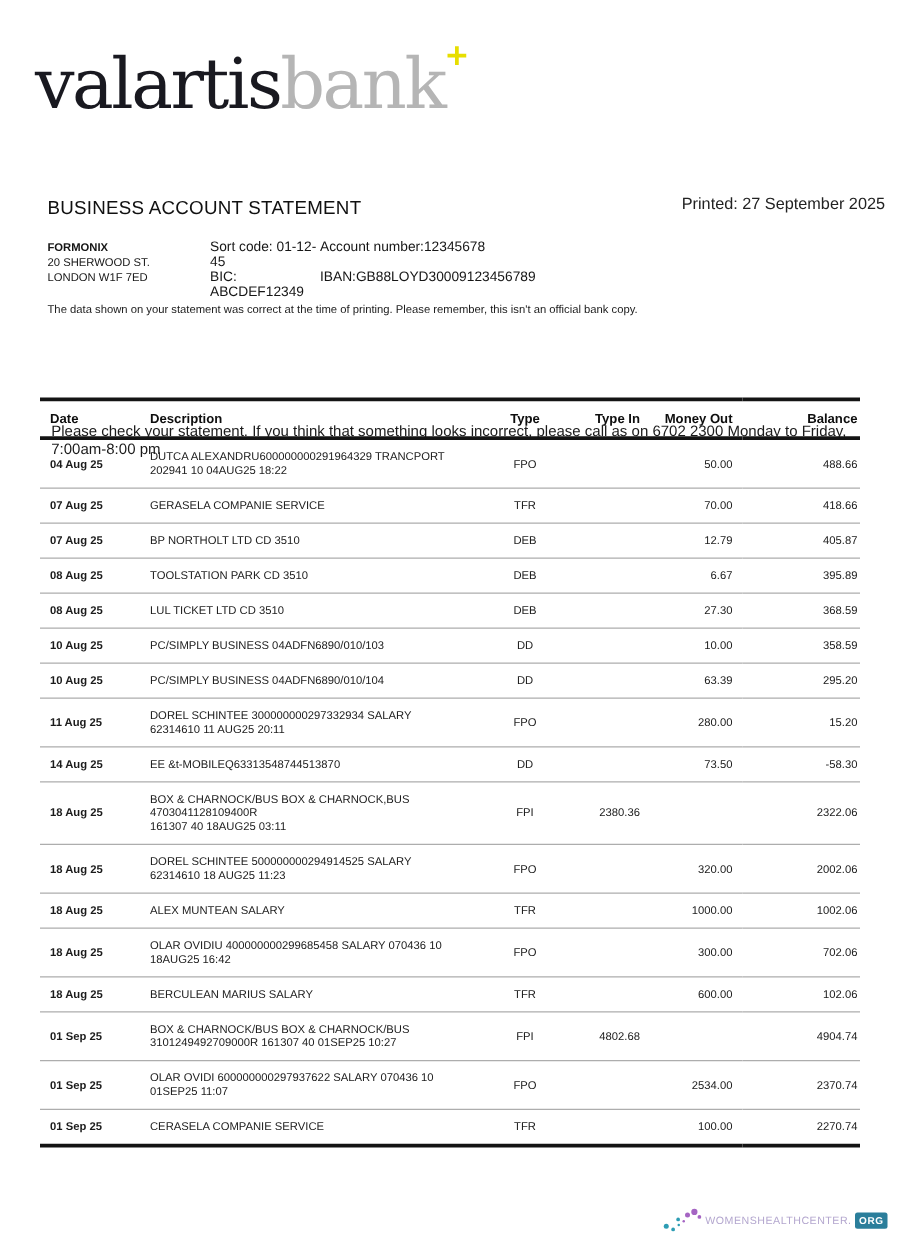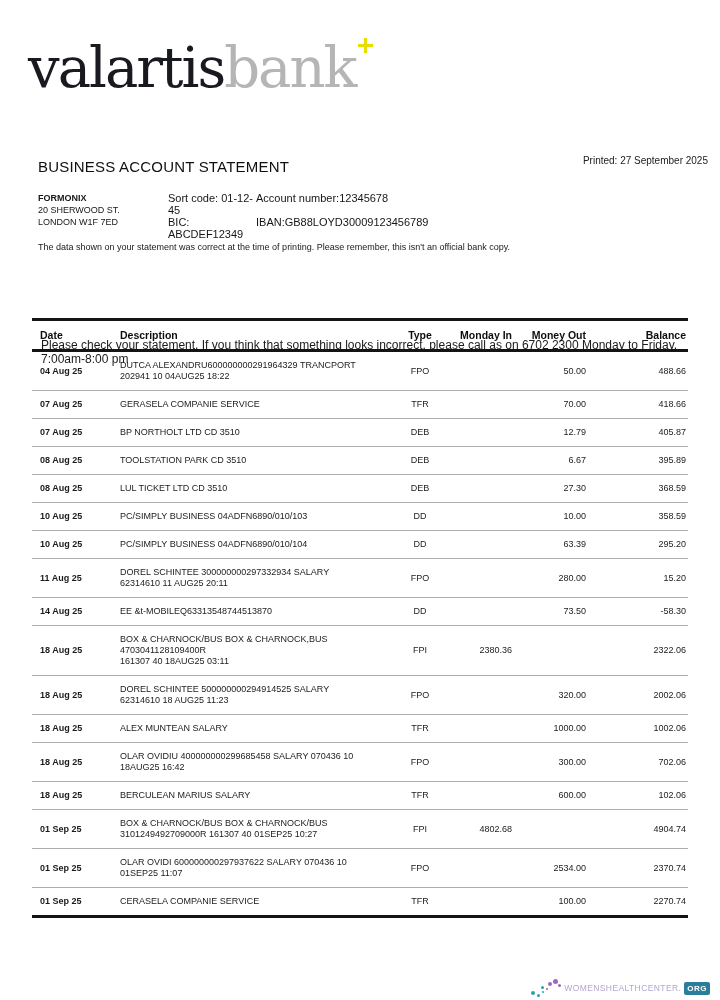--- a/index.html
+++ b/index.html
@@ -41,21 +41,21 @@
     position: absolute;
     left: 38px; top: 158px;
     font-size: 15px;
     font-weight: normal;
     letter-spacing: 0.2px;
     color: #101010;
   }
   .printed {
     position: absolute;
     right: 12px; top: 155px;
-    font-size: 10px;
+    font-size: 13px;
     color: #222222;
   }
   .addr-block {
     position: absolute;
     left: 38px; top: 192px;
     font-size: 9px;
     line-height: 12px;
   }
   .addr-block .bold { font-weight: bold; }
   .acct-block {
@@ -121,21 +121,20 @@
   .c-bal  { width: 94px;  text-align: right; padding-right: 2px !important; }
 
   
   .footer {
     position: absolute;
     right: 10px; top: 966px;
     display: flex;
     align-items: center;
     gap: 3px;
     height: 20px;
-    margin-top: 12px;
   }
   .dots {
     position: relative;
     width: 30px; height: 20px;
     flex: 0 0 auto;
   }
   .dots i { position: absolute; border-radius: 50%; display: block; }
   .dots .t { background: #2d9db4; }
   .dots .p { background: #a565c3; }
   .d1 { width: 4px; height: 4px; left: 0px;  top: 13px; }
@@ -189,21 +188,21 @@
   <div class="notice1">The data shown on your statement was correct at the time of printing. Please remember, this isn't an official bank copy.</div>
   <div class="notice2">Please check your statement. If you think that something looks incorrect, please call as on 6702 2300 Monday to Friday, 7:00am-8:00 pm</div>
 
   <div class="tx-table-wrap">
     <table>
       <thead>
         <tr>
           <th class="c-date">Date</th>
           <th class="c-desc">Description</th>
           <th class="c-type">Type</th>
-          <th class="c-in">Monday In</th>
+          <th class="c-in">Type In</th>
           <th class="c-out">Money Out</th>
           <th class="c-bal">Balance</th>
         </tr>
       </thead>
       <tbody>
           <tr>
             <td class="c-date">04 Aug 25</td>
             <td class="c-desc">DUTCA ALEXANDRU600000000291964329 TRANCPORT
 202941 10 04AUG25 18:22</td>
             <td class="c-type">FPO</td>

